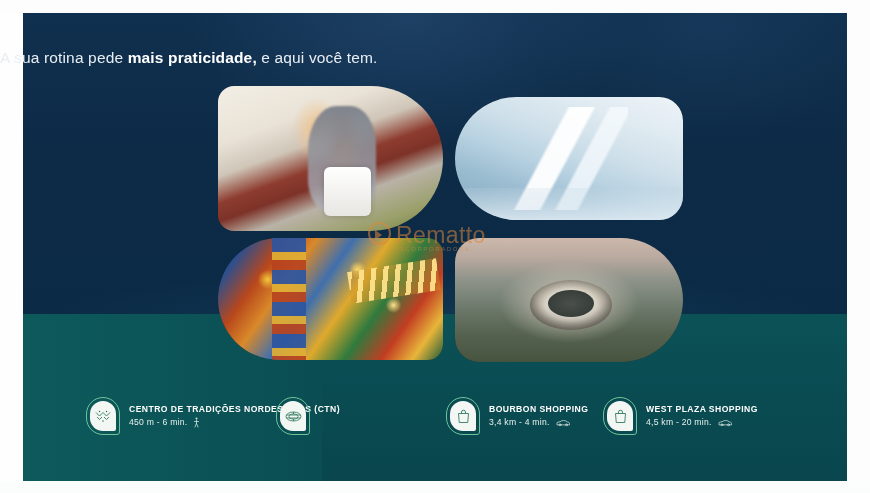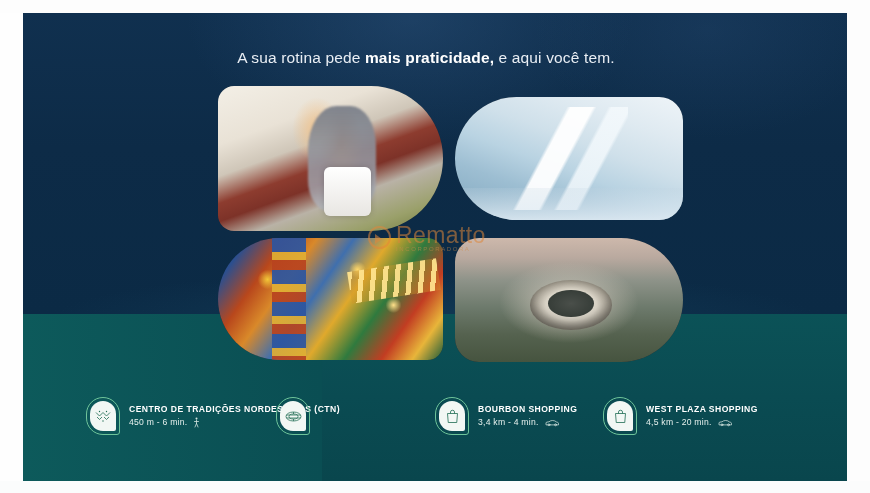--- a/index.html
+++ b/index.html
@@ -63,27 +63,25 @@
   .frame-right  { position:absolute; right:0;   top:0;   width:23px;  height:493px; background:#fdfdfd; }
   .frame-top    { position:absolute; left:0;    top:0;   width:870px; height:13px;  background:#fdfdfd; }
   .frame-bottom { position:absolute; left:0;    bottom:0;width:870px; height:12px;  background:#fbfcfc; }
 
   
   .headline {
     position: absolute;
     left: 0;
     top: 49px;
     width: 764px;
-    text-align: center;
     color: #e9eef4;
     font-size: 15.5px;
     letter-spacing: 0.15px;
     white-space: nowrap;
     z-index: 6;
-    margin-left: 44px;
   }
   .headline b { color: #ffffff; font-weight: 700; }
 
   
   .cards { position: absolute; left: 0; top: 0; width: 870px; height: 493px; z-index: 4; }
 
   .card {
     position: absolute;
     overflow: hidden;
     background: #123;
@@ -170,21 +168,21 @@
     content:""; position:absolute; left:41%; top:42%; width:20%; height:22%;
     background: radial-gradient(ellipse at 50% 50%, #4a4f4a 0%, #2f3631 100%);
     border-radius: 50%;
   }
 
   
   .watermark{
     position:absolute;
     left: 368px; top: 222px;
     z-index: 5;
-    display:flex; align-items:flex-end; gap:5px;
+    display:flex; align-items:flex-start; gap:5px;
     opacity: 0.55;
     pointer-events:none;
   }
   .wm-mark{
     width: 23px; height: 23px; border-radius: 50%;
     border: 2.5px solid #e2873a;
     position:relative;
   }
   .wm-mark::after{
     content:""; position:absolute; left:4.5px; top:6px;
@@ -212,21 +210,21 @@
   .poi{
     position:absolute;
     top: 0;
     display:flex;
     align-items:center;
     gap: 9px;
     height: 48px;
   }
   #poi0 { left: 64px; }
   #poi1 { left: 254px; }
-  #poi2 { left: 413px; }
+  #poi2 { left: 424px; }
   #poi3 { left: 581px; justify-content: space-between; }
 
   
   .badge{
     width: 34px; height: 38px;
     flex: 0 0 34px;
     border: 1.6px solid #6ec49a;
     border-radius: 17px 17px 3px 17px;
     background: transparent;
     position: relative;

